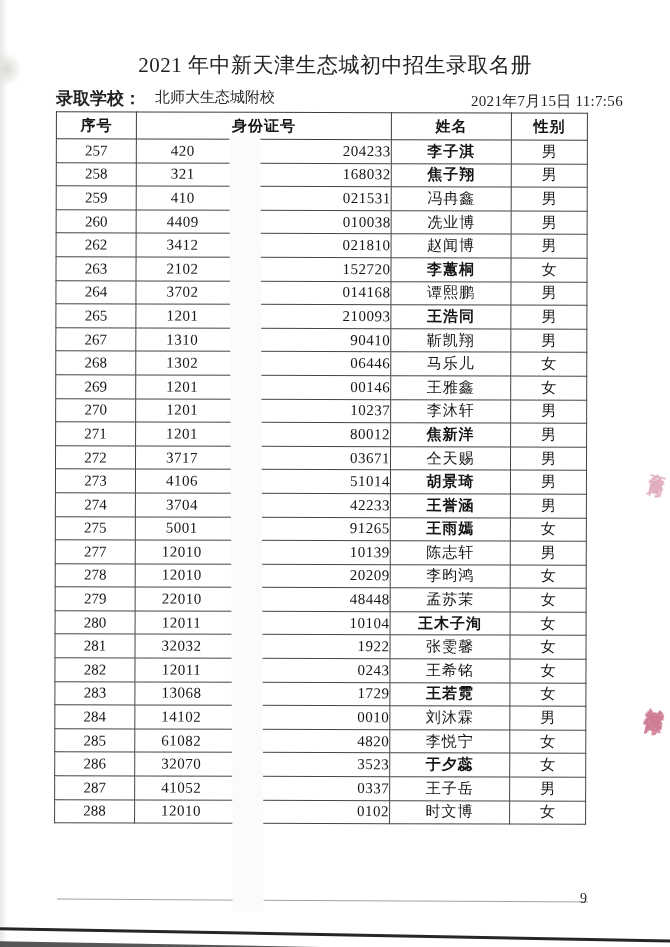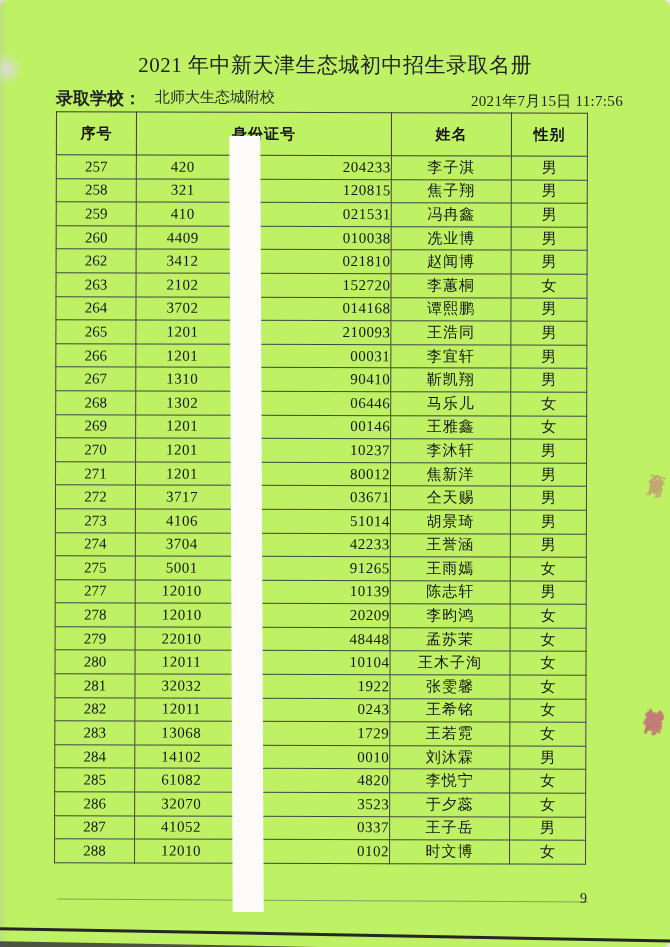--- a/index.html
+++ b/index.html
@@ -2,52 +2,52 @@
 <html><head>
 <meta charset="utf-8">
 <style>
   html,body{margin:0;padding:0}
   body{
     width:670px;height:947px;overflow:hidden;position:relative;
     background:#e8e7e3;
     font-family:"Liberation Serif","DejaVu Serif",serif;
   }
   .page{
-    position:absolute;inset:0;background:#bef264;color:#1d1d1d;border-radius:8px;
+    position:absolute;inset:0;background:#ffffff;color:#1d1d1d;
   }
   .title{
     position:absolute;top:51px;left:0;width:100%;
     text-align:center;font-size:21px;letter-spacing:.5px;color:#222;
     font-weight:normal;
   }
   .school-label{position:absolute;top:87px;left:56px;font-size:17px;font-weight:bold;color:#222}
   .school-name{position:absolute;top:88px;left:155px;font-size:15px;color:#2a2a2a}
   .datetime{position:absolute;top:92px;left:471px;font-size:15px;color:#1f1f1f;letter-spacing:.3px}
 
   table.roster{
     position:absolute;top:112px;left:55px;width:531px;
     border-collapse:collapse;table-layout:fixed;
     font-size:15px;color:#161616;
     border:1.5px solid #303030;
     transform:rotate(.15deg);
   }
   .roster th{
-    border:1px solid #3d3d3d;height:26px;padding:8px;
+    border:1px solid #3d3d3d;height:26px;padding:0;
     font-weight:bold;font-size:15px;letter-spacing:1px;
   }
   .roster td{
     border:1px solid #454545;height:22.6px;padding:0;
     text-align:center;vertical-align:middle;white-space:nowrap;
   }
   .idwrap{display:flex;align-items:center;width:100%}
   .idl{display:inline-block;width:92px;text-align:center;letter-spacing:.5px}
   .idgap{display:inline-block;width:35px}
   .idr{flex:1;text-align:right;letter-spacing:.5px}
   td.name-cell{letter-spacing:1px}
-  tr.b td.name-cell{font-weight:normal}
+  tr.b td.name-cell{font-weight:bold}
 
   
   .redaction{
     position:absolute;top:136px;left:231px;width:31px;height:776px;
     background:#fcfbf9;transform:rotate(-.25deg);z-index:3;
   }
 
   .pageno{position:absolute;top:891px;left:580px;font-size:14px;color:#222;z-index:4}
 
   
@@ -122,21 +122,21 @@
           </td>
           <td class="name-cell">李子淇</td>
           <td>男</td>
         </tr>
         <tr class="b">
           <td>258</td>
           <td>
             <div class="idwrap">
               <span class="idl">321</span>
               <span class="idgap"></span>
-              <span class="idr">120815</span>
+              <span class="idr">168032</span>
             </div>
           </td>
           <td class="name-cell">焦子翔</td>
           <td>男</td>
         </tr>
         <tr>
           <td>259</td>
           <td>
             <div class="idwrap">
               <span class="idl">410</span>
@@ -198,32 +198,20 @@
         <tr class="b">
           <td>265</td>
           <td>
             <div class="idwrap">
               <span class="idl">1201</span>
               <span class="idgap"></span>
               <span class="idr">210093</span>
             </div>
           </td>
           <td class="name-cell">王浩同</td>
-          <td>男</td>
-        </tr>
-        <tr>
-          <td>266</td>
-          <td>
-            <div class="idwrap">
-              <span class="idl">1201</span>
-              <span class="idgap"></span>
-              <span class="idr">00031</span>
-            </div>
-          </td>
-          <td class="name-cell">李宜轩</td>
           <td>男</td>
         </tr>
         <tr>
           <td>267</td>
           <td>
             <div class="idwrap">
               <span class="idl">1310</span>
               <span class="idgap"></span>
               <span class="idr">90410</span>
             </div>

